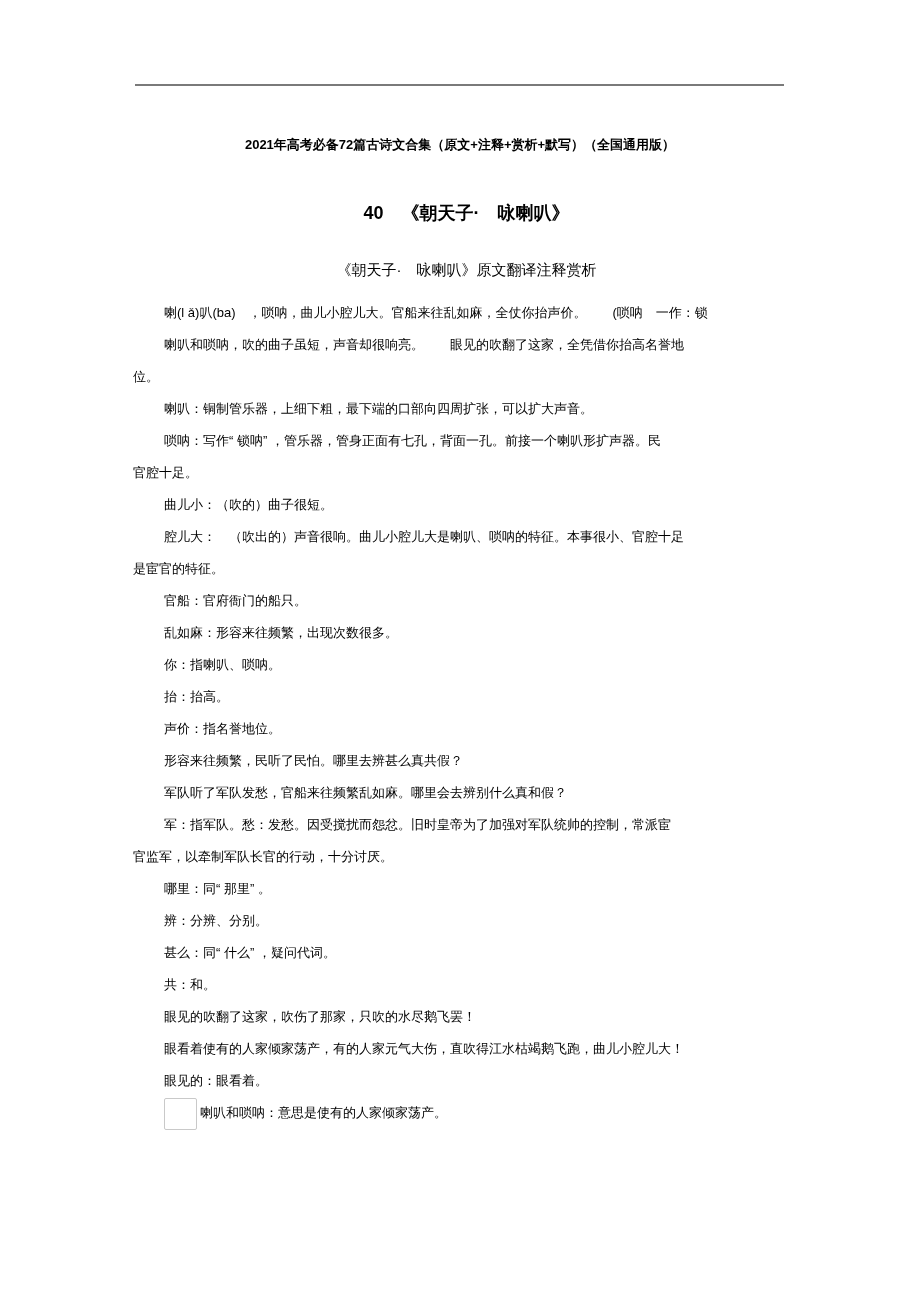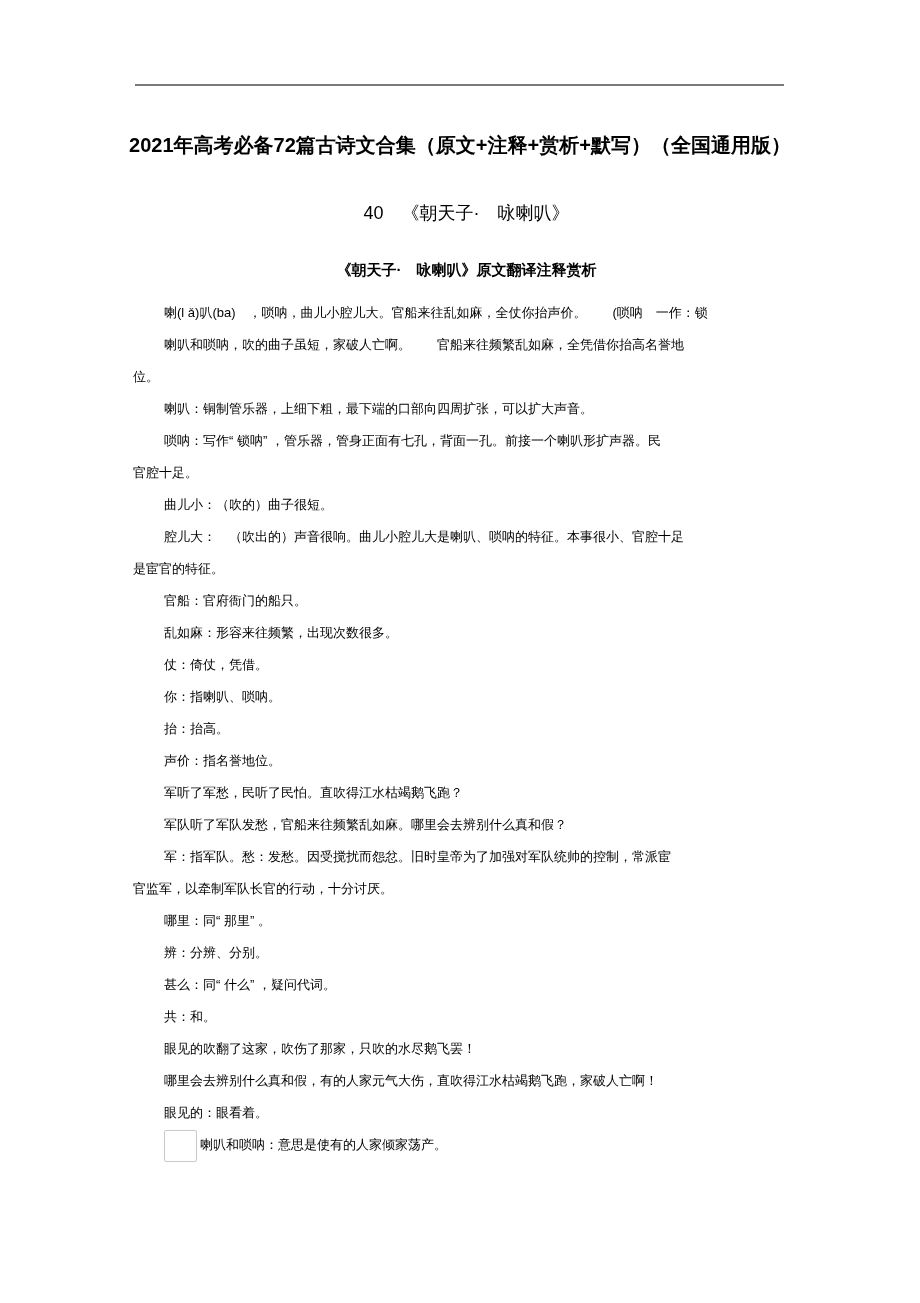--- a/index.html
+++ b/index.html
@@ -23,46 +23,46 @@
     width: 649px;
     height: 2px;
     background: #7a7a7a;
   }
   .doc-title {
     position: absolute;
     left: 110px;
     top: 131px;
     width: 700px;
     margin: 0;
-    font-size: 20px;
+    font-size: 13px;
     font-weight: bold;
     line-height: 28px;
     text-align: center;
     white-space: nowrap;
   }
   .section-title {
     position: absolute;
     left: 133px;
     top: 199px;
     width: 667px;
     margin: 0;
     font-size: 18px;
-    font-weight: normal;
+    font-weight: bold;
     line-height: 28px;
     text-align: center;
     white-space: nowrap;
   }
   .sub-title {
     position: absolute;
     left: 133px;
     top: 258px;
     width: 667px;
     margin: 0;
     font-size: 15px;
-    font-weight: bold;
+    font-weight: normal;
     line-height: 24px;
     text-align: center;
     white-space: nowrap;
   }
   .body-text {
     position: absolute;
     left: 133px;
     top: 297px;
     width: 690px;
     font-size: 13px;
@@ -91,40 +91,39 @@
 </head>
 <body>
 
 <div class="page">
   <div class="top-rule"></div>
   <h1 class="doc-title">2021年高考必备72篇古诗文合集（原文+注释+赏析+默写）（全国通用版）</h1>
   <h2 class="section-title">40　《朝天子·　咏喇叭》</h2>
   <h3 class="sub-title">《朝天子·　咏喇叭》原文翻译注释赏析</h3>
   <div class="body-text" id="body-lines">
       <div class="line indent"><span>喇(l ǎ)叭(ba)　，唢呐，曲儿小腔儿大。官船来往乱如麻，全仗你抬声价。　　(唢呐　一作：锁</span></div>
-      <div class="line indent"><span>喇叭和唢呐，吹的曲子虽短，家破人亡啊。　　官船来往频繁乱如麻，全凭借你抬高名誉地</span></div>
+      <div class="line indent"><span>喇叭和唢呐，吹的曲子虽短，声音却很响亮。　　眼见的吹翻了这家，全凭借你抬高名誉地</span></div>
       <div class="line"><span>位。</span></div>
       <div class="line indent"><span>喇叭：铜制管乐器，上细下粗，最下端的口部向四周扩张，可以扩大声音。</span></div>
       <div class="line indent"><span>唢呐：写作“ 锁呐” ，管乐器，管身正面有七孔，背面一孔。前接一个喇叭形扩声器。民</span></div>
       <div class="line"><span>官腔十足。</span></div>
       <div class="line indent"><span>曲儿小：（吹的）曲子很短。</span></div>
       <div class="line indent"><span>腔儿大：　（吹出的）声音很响。曲儿小腔儿大是喇叭、唢呐的特征。本事很小、官腔十足</span></div>
       <div class="line"><span>是宦官的特征。</span></div>
       <div class="line indent"><span>官船：官府衙门的船只。</span></div>
       <div class="line indent"><span>乱如麻：形容来往频繁，出现次数很多。</span></div>
-      <div class="line indent"><span>仗：倚仗，凭借。</span></div>
       <div class="line indent"><span>你：指喇叭、唢呐。</span></div>
       <div class="line indent"><span>抬：抬高。</span></div>
       <div class="line indent"><span>声价：指名誉地位。</span></div>
-      <div class="line indent"><span>军听了军愁，民听了民怕。直吹得江水枯竭鹅飞跑？</span></div>
+      <div class="line indent"><span>形容来往频繁，民听了民怕。哪里去辨甚么真共假？</span></div>
       <div class="line indent"><span>军队听了军队发愁，官船来往频繁乱如麻。哪里会去辨别什么真和假？</span></div>
       <div class="line indent"><span>军：指军队。愁：发愁。因受搅扰而怨忿。旧时皇帝为了加强对军队统帅的控制，常派宦</span></div>
       <div class="line"><span>官监军，以牵制军队长官的行动，十分讨厌。</span></div>
       <div class="line indent"><span>哪里：同“ 那里” 。</span></div>
       <div class="line indent"><span>辨：分辨、分别。</span></div>
       <div class="line indent"><span>甚么：同“ 什么” ，疑问代词。</span></div>
       <div class="line indent"><span>共：和。</span></div>
       <div class="line indent"><span>眼见的吹翻了这家，吹伤了那家，只吹的水尽鹅飞罢！</span></div>
-      <div class="line indent"><span>哪里会去辨别什么真和假，有的人家元气大伤，直吹得江水枯竭鹅飞跑，家破人亡啊！</span></div>
+      <div class="line indent"><span>眼看着使有的人家倾家荡产，有的人家元气大伤，直吹得江水枯竭鹅飞跑，曲儿小腔儿大！</span></div>
       <div class="line indent"><span>眼见的：眼看着。</span></div>
       <div class="line indent"><span class="placeholder-box"></span><span>喇叭和唢呐：意思是使有的人家倾家荡产。</span></div>
     </div>
 </div>
 
 </body></html>

